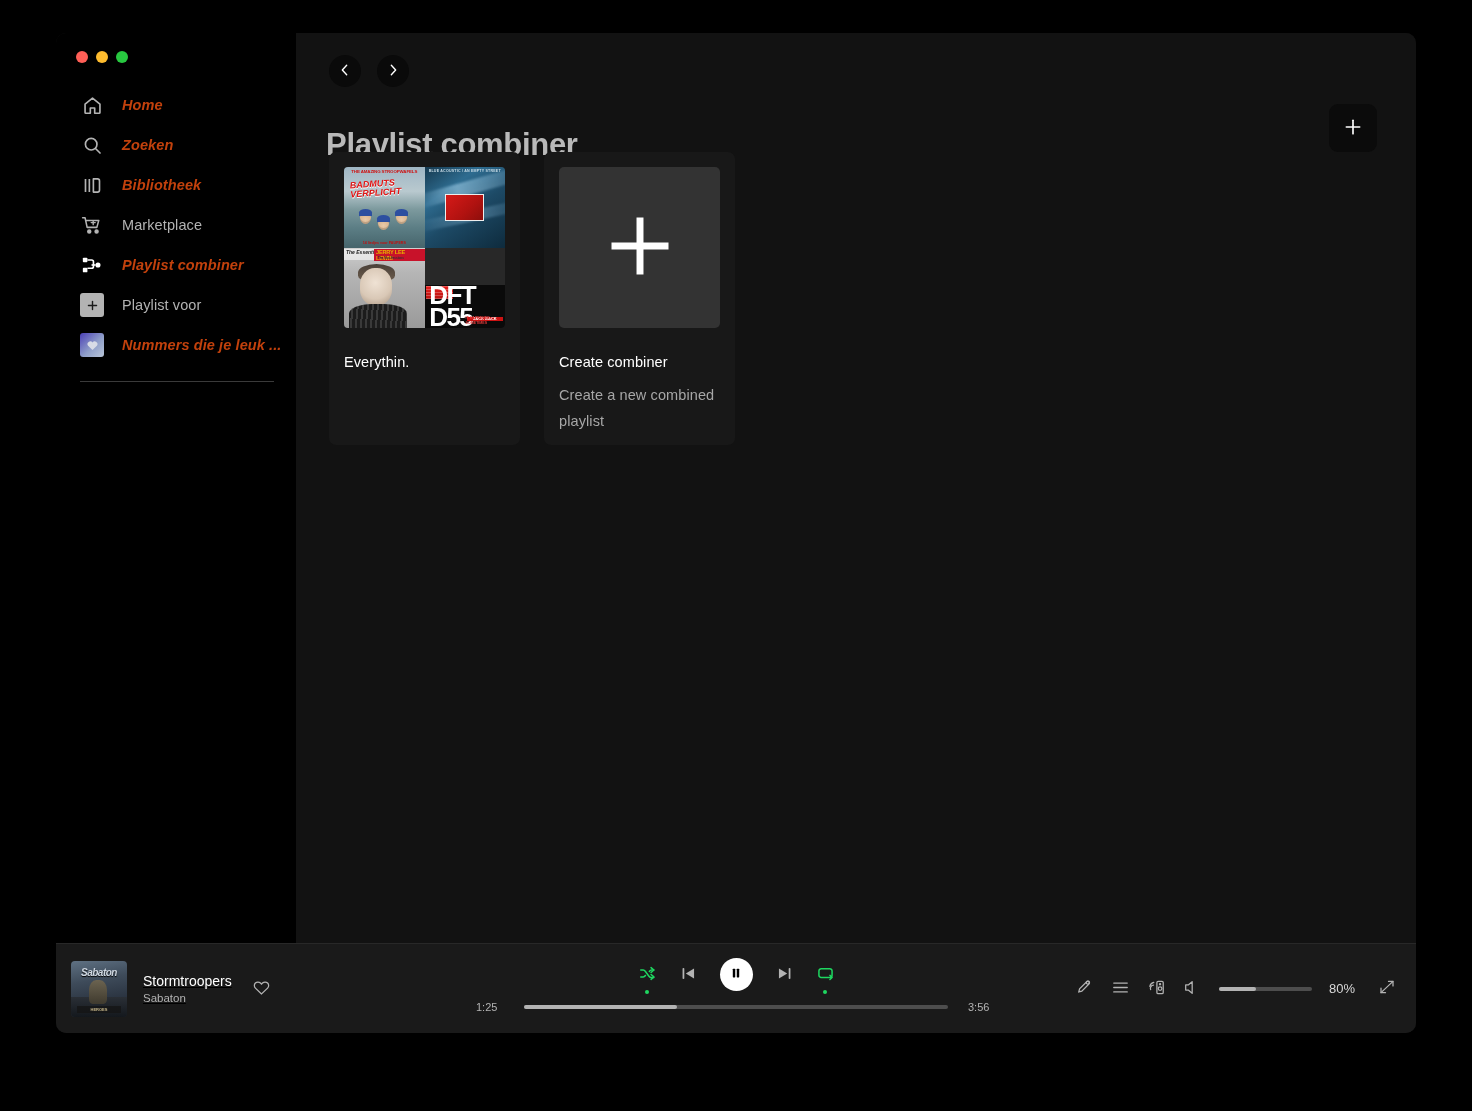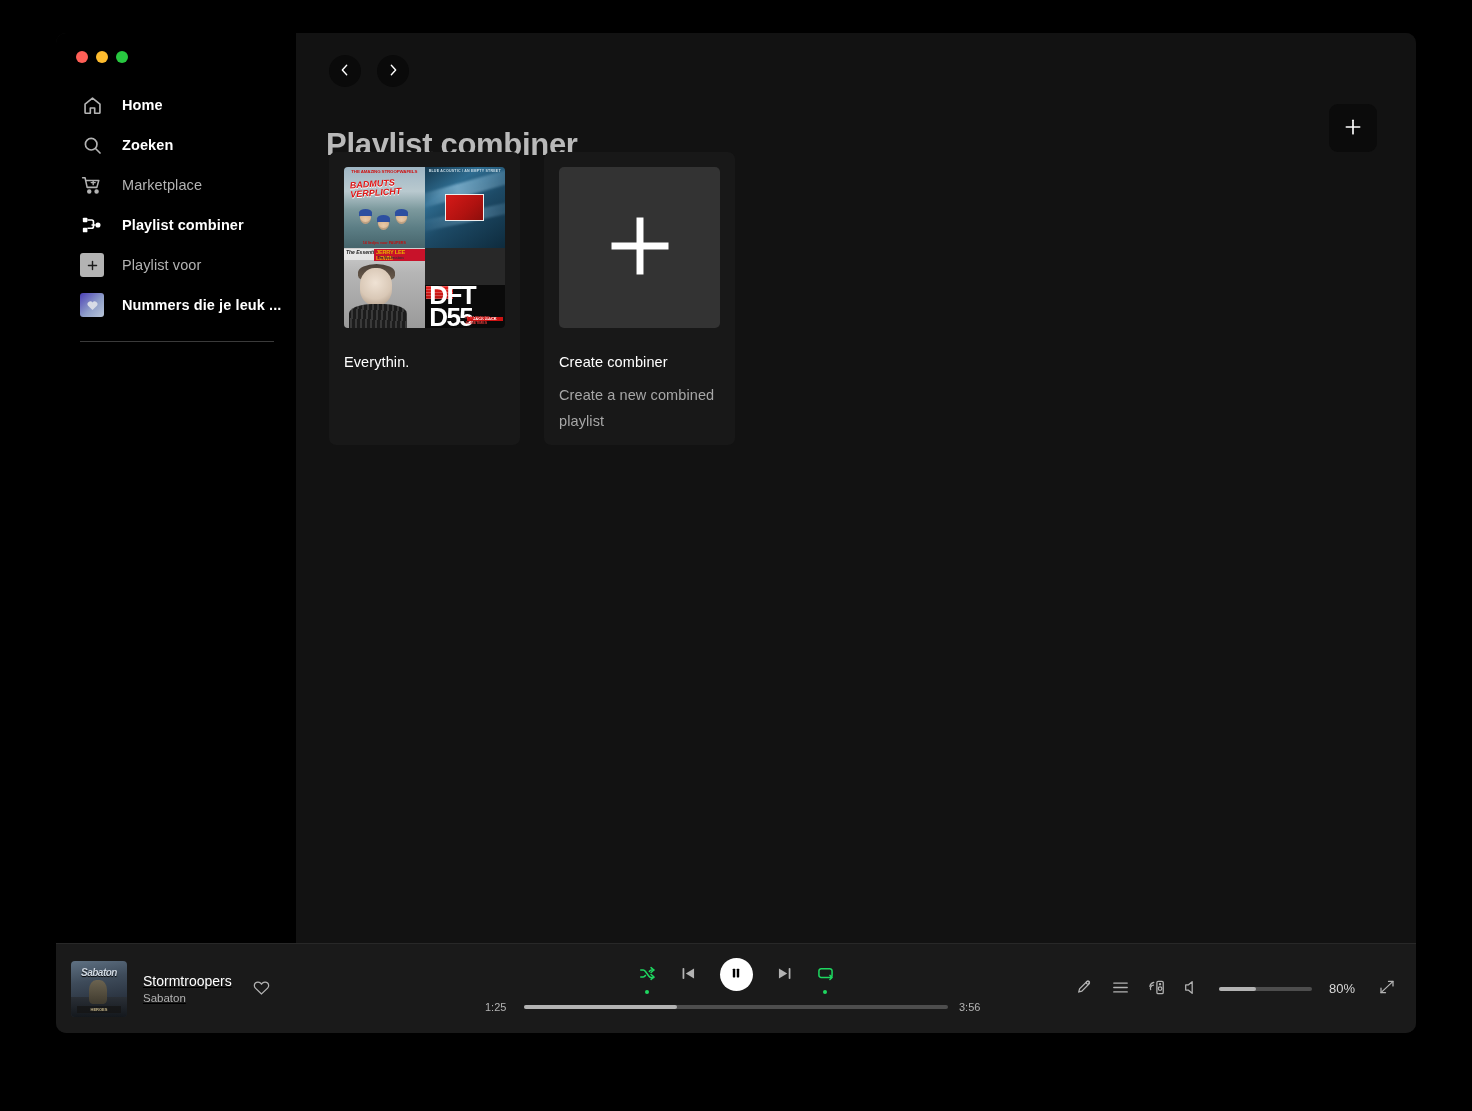--- a/index.html
+++ b/index.html
@@ -38,21 +38,21 @@
   .nav-item{
     display:flex; align-items:center; gap:18px;
     height:40px; padding-left:24px; cursor:pointer;
   }
   .nav-icon{ width:24px; height:24px; flex:none;
     display:flex; align-items:center; justify-content:center; }
   .nav-label{
     font-size:14.5px; font-weight:700; color:#b3b3b3;
     white-space:nowrap; letter-spacing:.1px;
   }
-  .nav-item.active .nav-label{ color:#ffffff; }
+  .nav-item.active .nav-label{ color:#c2410c;font-style:italic; }
   .nav-item.plain .nav-label{ font-weight:400; color:#b3b3b3; }
 
   .tile{ width:24px; height:24px; border-radius:3px;
          display:flex; align-items:center; justify-content:center; }
   .tile.grey{ background:#b3b3b3; }
   .tile.liked{ background:linear-gradient(135deg,#4a3fb5 0%,#8f9ec9 55%,#b9c6d8 100%); }
 
   #nav-divider{
     height:1px; background:#3a3a3a;
     margin:16px 22px 0 24px;
@@ -293,21 +293,21 @@
          display:flex; align-items:center; justify-content:center; padding:0; }
   .ctrl .dot{
     position:absolute; bottom:-8px; left:50%; transform:translateX(-50%);
     width:4px; height:4px; border-radius:50%; background:#1ed760;
   }
   #play-btn{
     width:33px; height:33px; border-radius:50%; background:#fff;
     border:none; cursor:pointer; display:flex;
     align-items:center; justify-content:center;
   }
-  #progress-row{ display:flex; align-items:center; gap:11px; }
+  #progress-row{ display:flex; align-items:center; gap:20px; }
   .time{ font-size:11px; color:#b3b3b3; min-width:28px; }
   #progress-track{
     width:424px; height:4px; border-radius:2px; background:#4d4d4d;
     cursor:pointer; position:relative;
   }
   #progress-fill{ height:100%; border-radius:2px; background:#b3b3b3; }
 
   #right-controls{
     position:absolute; right:20px; top:0; bottom:0;
     display:flex; align-items:center; gap:17px;
@@ -350,20 +350,30 @@
         <div class="nav-item active">
           <span class="nav-icon">
             <svg width="21" height="21" viewBox="0 0 24 24" fill="none" stroke="#b3b3b3" stroke-width="1.9" stroke-linecap="round">
               <circle cx="10.5" cy="10.5" r="6.6"></circle>
                 <line x1="15.4" y1="15.4" x2="20.6" y2="20.6"></line>
             </svg>
           </span>
           <span class="nav-label">Zoeken</span>
         </div>
 
+        <div class="nav-item active">
+          <span class="nav-icon">
+            <svg width="21" height="21" viewBox="0 0 24 24" fill="none" stroke="#b3b3b3" stroke-width="1.9" stroke-linejoin="round">
+              <line x1="4" y1="4.5" x2="4" y2="19.5"></line>
+                <line x1="8.4" y1="4.5" x2="8.4" y2="19.5"></line>
+              <path d="M13 4.5h4.6c1.4 0 2.4 1 2.4 2.3v10.4c0 1.3-1 2.3-2.4 2.3H13z"></path>
+            </svg>
+          </span>
+          <span class="nav-label">Bibliotheek</span>
+        </div>
 
         <div class="nav-item plain">
           <span class="nav-icon">
             <svg width="22" height="22" viewBox="0 0 24 24" fill="none" stroke="#b3b3b3" stroke-width="1.7" stroke-linecap="round" stroke-linejoin="round">
               <path d="M1.8 4h2.6l2.3 10.6h10.6l2.1-7.6H5.6"></path>
               <circle cx="9" cy="19" r="1.6" fill="#b3b3b3"></circle>
                 <circle cx="17" cy="19" r="1.6" fill="#b3b3b3"></circle>
               <path d="M13.3 7.2v4.4M11.1 9.4h4.4" stroke-width="1.5"></path>
             </svg>
           </span>

